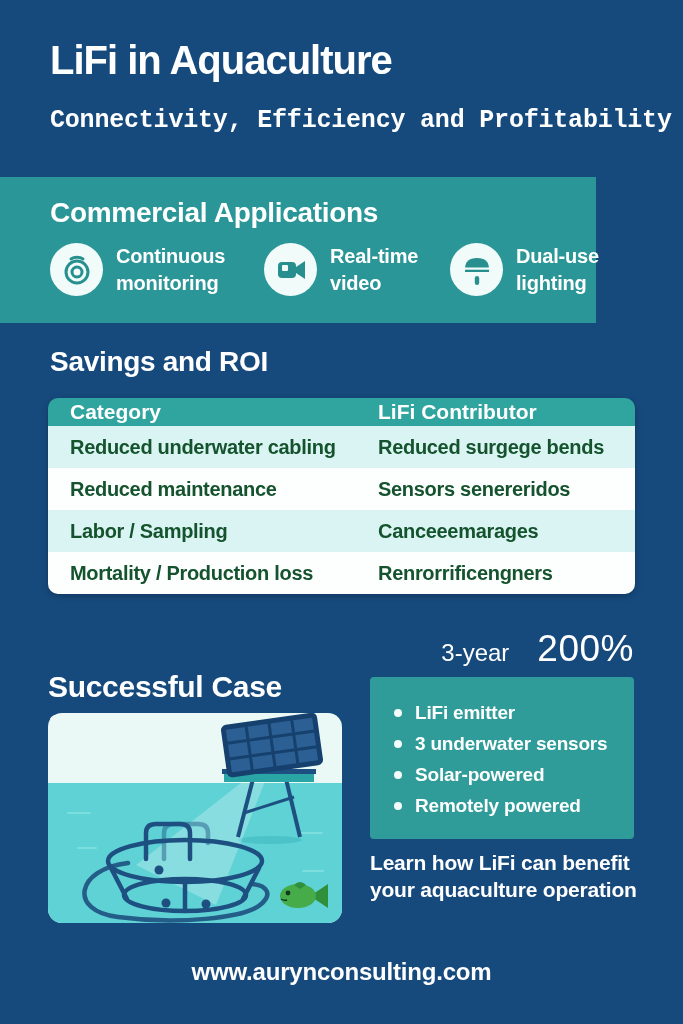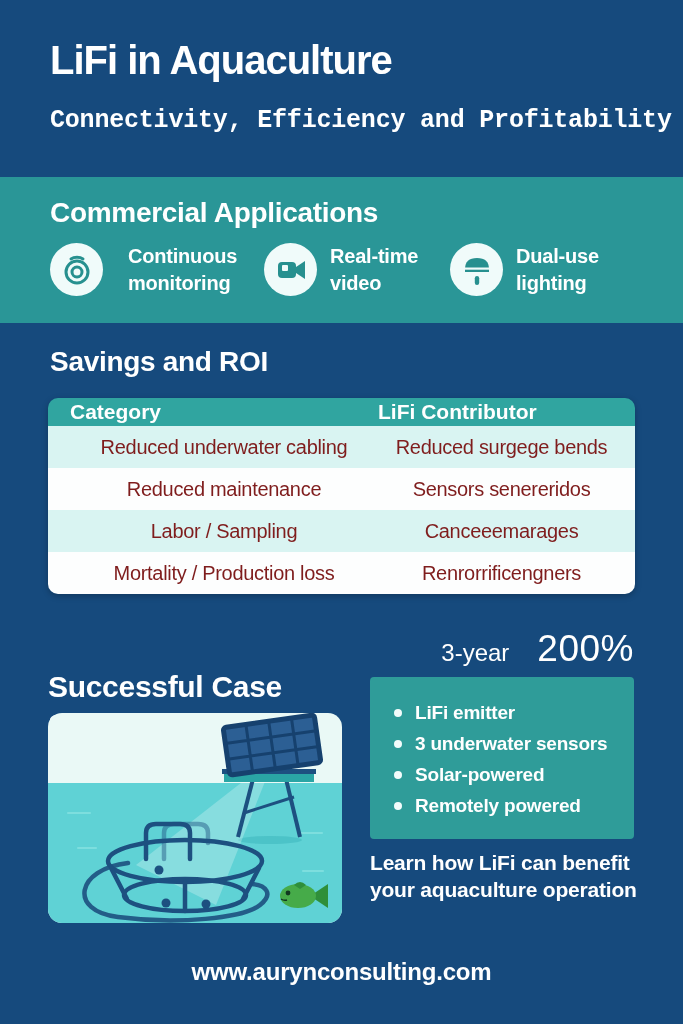--- a/index.html
+++ b/index.html
@@ -6,33 +6,33 @@
   *{box-sizing:border-box;}
   .poster{
     position:relative;width:683px;height:1024px;margin:0 auto;
     background:#164a7d;overflow:hidden;
     font-family:"Liberation Sans",sans-serif;color:#ffffff;
   }
   
   .title{position:absolute;left:50px;top:38px;font-size:40px;font-weight:700;letter-spacing:-1px;line-height:1.1;}
   .subtitle{position:absolute;left:50px;top:106px;font-size:25px;font-weight:700;letter-spacing:-0.2px;font-family:Liberation Mono, monospace;}
   
-  .band{position:absolute;left:0;top:177px;width:683px;height:146px;background:#2a9697;}
+  .band{position:absolute;left:0;top:177px;width:596px;height:146px;background:#2a9697;}
   .band-heading{position:absolute;left:50px;top:20px;font-size:28px;font-weight:700;letter-spacing:-0.3px;}
   .app-item{position:absolute;top:66px;display:flex;align-items:center;}
-  .app-item.i0{left:50px;gap:12px;}
+  .app-item.i0{left:50px;}
   .app-item.i1{left:264px;}
   .app-item.i2{left:450px;}
   .app-icon{width:53px;height:53px;border-radius:50%;background:#f0fbfa;display:flex;align-items:center;justify-content:center;flex:0 0 auto;}
   .app-label{margin-left:13px;font-size:20px;font-weight:700;line-height:1.32;width:132px;letter-spacing:-0.2px;}
   
   .savings-heading{position:absolute;left:50px;top:346px;font-size:28px;font-weight:700;letter-spacing:-0.3px;}
   .roi-table{position:absolute;left:48px;top:398px;width:587px;border-radius:10px;overflow:hidden;box-shadow:0 2px 6px rgba(0,0,0,0.25);}
   .t-head{display:flex;background:#30a5a0;height:28px;align-items:center;font-size:21px;font-weight:700;color:#ffffff;}
-  .t-row{display:flex;height:42px;align-items:center;font-size:20px;font-weight:400;color:#7f1d1d;letter-spacing:-0.3px;text-align:center;}
+  .t-row{display:flex;height:42px;align-items:center;font-size:20px;font-weight:700;color:#14532d;letter-spacing:-0.3px;}
   .t-row.alt{background:#d9f4f2;}
   .t-row.plain{background:#fdfefe;}
   .c1{width:330px;padding-left:22px;}
   .c2{flex:1;padding-right:10px;}
   
   .case-heading{position:absolute;left:48px;top:624px;width:312px;font-size:30px;font-weight:700;line-height:1.28;letter-spacing:-0.3px;margin-top:44px;}
   .roi-stat{position:absolute;top:628px;right:49px;display:flex;align-items:baseline;gap:28px;}
   .roi-label{font-size:24px;font-weight:500;}
   .roi-value{font-size:37px;font-weight:500;letter-spacing:0.5px;}
   .illustration{position:absolute;left:48px;top:713px;width:294px;height:210px;border-radius:14px;overflow:hidden;display:block;}

